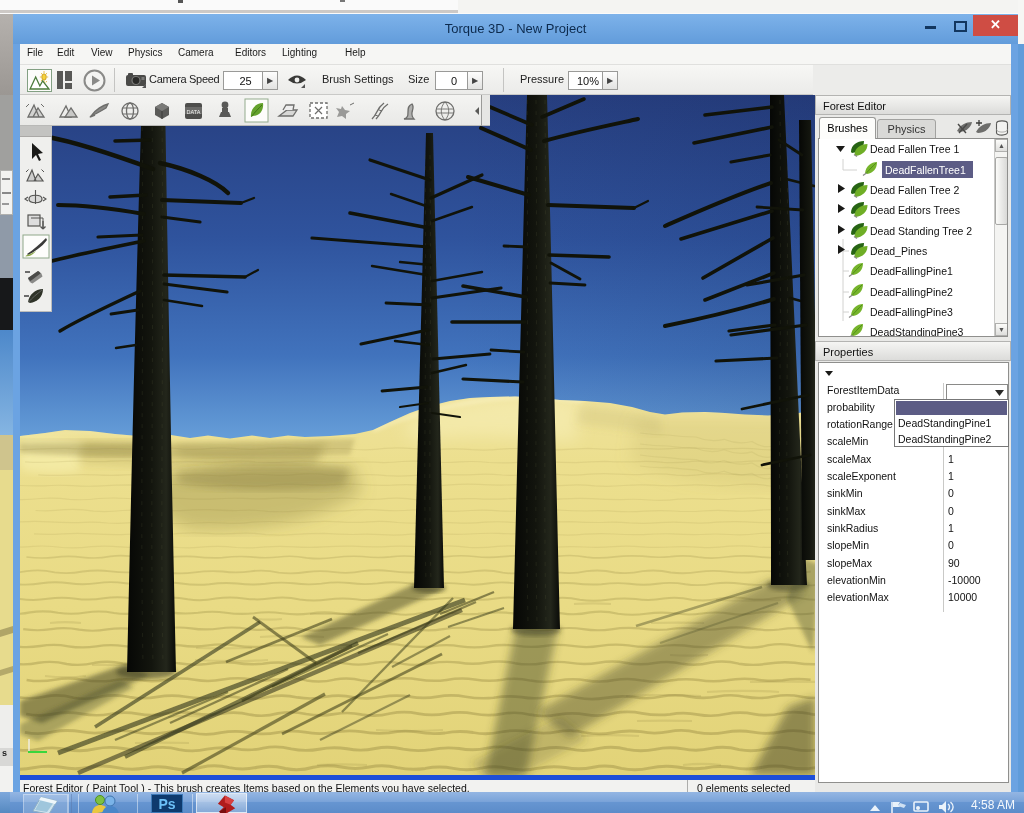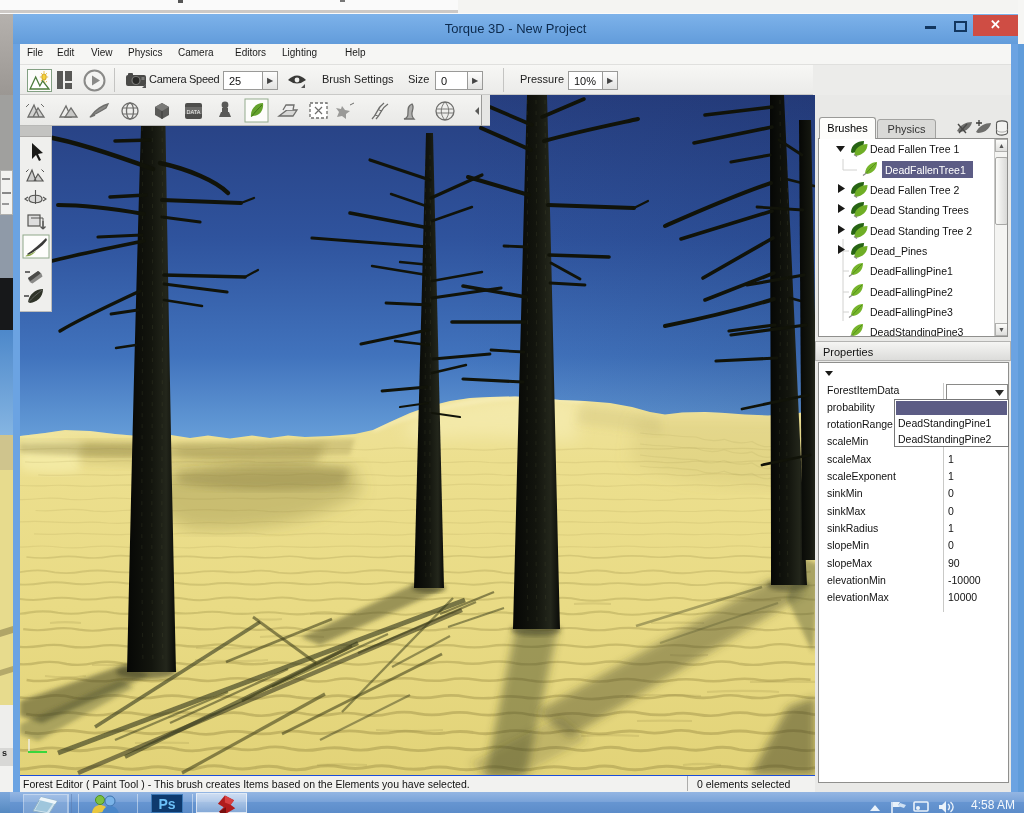--- a/index.html
+++ b/index.html
@@ -23,37 +23,37 @@
 #client { left:7px; top:30px; width:991px; height:746px; background:#ececea; }
 
 #menubar { left:0; top:0; width:991px; height:21px; background:#f6f6f4;
   border-bottom:1px solid #e0e0de; font-size:10px; color:#1a1a1a; }
 #menubar span { position:absolute; top:3px; }
 
 #toolbar1 { left:0; top:21px; width:793px; height:30px;
   background:linear-gradient(#f7f7f5,#ebebe9); border-bottom:1px solid #c9c9c7; font-size:11px; color:#222; }
 .tb1sep { position:absolute; top:3px; width:1px; height:24px; background:#c4c4c2; }
 .tbox { position:absolute; top:6px; height:19px; background:#fff; border:1px solid #9a9a98;
-  font-size:11px; padding:3px 0 0 5px; color:#111; }
+  font-size:11px; padding:3px 0 0 5px; color:#111;text-align:center; }
 .tarrow { position:absolute; top:6px; width:15px; height:19px;
   background:linear-gradient(#fdfdfd,#e3e3e1); border:1px solid #9a9a98; border-left:none;
   font-size:8px; color:#444; text-align:center; line-height:18px; }
 
 #viewport { left:0; top:51px; width:795px; height:680px; background:#4a7ac0; overflow:hidden; }
 
 #toolbar2 { left:0; top:51px; width:462px; height:31px;
   background:linear-gradient(#f4f4f2,#e9e9e7); border-right:1px solid #9a9a98;
   border-bottom:1px solid #b9b9b7; }
 #tb2cap { left:462px; top:51px; width:8px; height:31px; background:#e6e6e4; border-bottom:1px solid #b9b9b7; }
 
 #toolstrip { left:0; top:82px; width:32px; height:186px; background:#efefed; border-right:1px solid #bdbdbb; border-bottom:1px solid #bdbdbb;}
 #striphead { left:0; top:0; width:32px; height:11px; background:#c3c3c1; border-bottom:1px solid #aaa8a6;}
 
 #statusbar { left:0; top:731px; width:795px; height:24px; background:#f2f2f0;
-  border-top:1px solid #1d4ed8; font-size:10.5px; color:#111; }
+  border-top:5px solid #1d4ed8; font-size:10.5px; color:#111; }
 #statusbar .sep { position:absolute; left:667px; top:0; width:1px; height:15px; background:#adadab; }
 
 #rightcol { left:795px; top:51px; width:196px; height:746px; background:#e9e9e7; }
 .panelhead { position:absolute; left:0; width:196px; height:20px;
   background:linear-gradient(#f5f5f3,#dcdcda); border:1px solid #b4b4b2;
   font-size:11px; color:#111; padding:4px 0 0 7px; }
 .whitebox { position:absolute; background:#fff; border:1px solid #8f8f8d; }
 
 #taskbar { left:0; top:792px; width:1024px; height:21px;
   background:linear-gradient(#94b6e3 0%, #7ba4d9 45%, #6695d1 50%, #5c8cc9 100%); }
@@ -459,20 +459,21 @@
           <path d="M8.5 176 C12 172 17 168 22 164" stroke="#6a6a68" stroke-width="0.8" fill="none"></path>
           <path d="M4 170 h5" stroke="#333" stroke-width="1.4"></path>
         </svg>
       </div>
       <div class="abs" id="statusbar">
         <span style="position:absolute;left:3px;top:2px">Forest Editor ( Paint Tool ) - This brush creates Items based on the Elements you have selected.</span>
         <div class="sep"></div>
         <span style="position:absolute;left:677px;top:2px">0 elements selected</span>
       </div>
       <div class="abs" id="rightcol">
+        <div class="panelhead" style="top:0">Forest Editor</div>
 
         <div style="position:absolute;left:4px;top:22px;width:57px;height:22px;background:#fdfdfb;border:1px solid #9a9a98;border-bottom:none;border-radius:3px 3px 0 0;font-size:11px;text-align:center;padding-top:4px;z-index:3">Brushes</div>
         <div style="position:absolute;left:62px;top:24px;width:59px;height:20px;background:#d9d9d7;border:1px solid #a2a2a0;border-radius:3px 3px 0 0;font-size:11px;color:#333;text-align:center;padding-top:3px">Physics</div>
         <svg width="54" height="18" viewBox="0 0 54 18" style="position:absolute;left:141px;top:24px">
           <path d="M1 12 C4 6 10 3 16 3 C15 9 9 13 3 13 Z" fill="#6e6e6c"></path>
           <path d="M2 5 l8 9 M11 5 l-8 9" stroke="#4a4a48" stroke-width="1.4"></path>
           <path d="M20 13 C23 7 29 4 35 4 C34 10 28 14 22 14 Z" fill="#6e6e6c"></path>
           <path d="M20 4 h6 M23 1 v6" stroke="#3a3a38" stroke-width="1.3"></path>
           <ellipse cx="46" cy="4.5" rx="5.5" ry="2.6" fill="#f2f2f0" stroke="#5a5a58" stroke-width="1.1"></ellipse>
           <path d="M40.5 4.5 v9 a5.5 2.6 0 0 0 11 0 v-9" fill="#f2f2f0" stroke="#5a5a58" stroke-width="1.1"></path>
@@ -509,21 +510,21 @@
             <use href="#clusterleaf" x="32" y="104"></use>
             <use href="#oneleaf" x="46" y="23"></use>
             <use href="#oneleaf" x="32" y="124"></use>
             <use href="#oneleaf" x="32" y="145"></use>
             <use href="#oneleaf" x="32" y="165"></use>
             <use href="#oneleaf" x="32" y="185"></use>
           </svg>
           <div class="text11" style="position:absolute;left:51px;top:4px">Dead Fallen Tree 1</div>
           <div class="text11" style="position:absolute;left:66px;top:25px;color:#fff">DeadFallenTree1</div>
           <div class="text11" style="position:absolute;left:51px;top:45px">Dead Fallen Tree 2</div>
-          <div class="text11" style="position:absolute;left:51px;top:65px">Dead Standing Trees</div>
+          <div class="text11" style="position:absolute;left:51px;top:65px">Dead Editors Trees</div>
           <div class="text11" style="position:absolute;left:51px;top:86px">Dead Standing Tree 2</div>
           <div class="text11" style="position:absolute;left:51px;top:106px">Dead_Pines</div>
           <div class="text11" style="position:absolute;left:51px;top:126px">DeadFallingPine1</div>
           <div class="text11" style="position:absolute;left:51px;top:147px">DeadFallingPine2</div>
           <div class="text11" style="position:absolute;left:51px;top:167px">DeadFallingPine3</div>
           <div class="text11" style="position:absolute;left:51px;top:187px">DeadStandingPine3</div>
           
           <div style="position:absolute;left:175px;top:0;width:13px;height:197px;background:#f4f4f2;border-left:1px solid #c9c9c7">
             <div style="position:absolute;left:0;top:0;width:13px;height:13px;background:linear-gradient(#fcfcfa,#dededc);border:1px solid #b0b0ae;font-size:7px;text-align:center;line-height:11px;color:#555">▲</div>
             <div style="position:absolute;left:0;top:18px;width:13px;height:68px;background:linear-gradient(90deg,#fbfbf9,#d9d9d7);border:1px solid #a8a8a6;border-radius:2px"></div>

